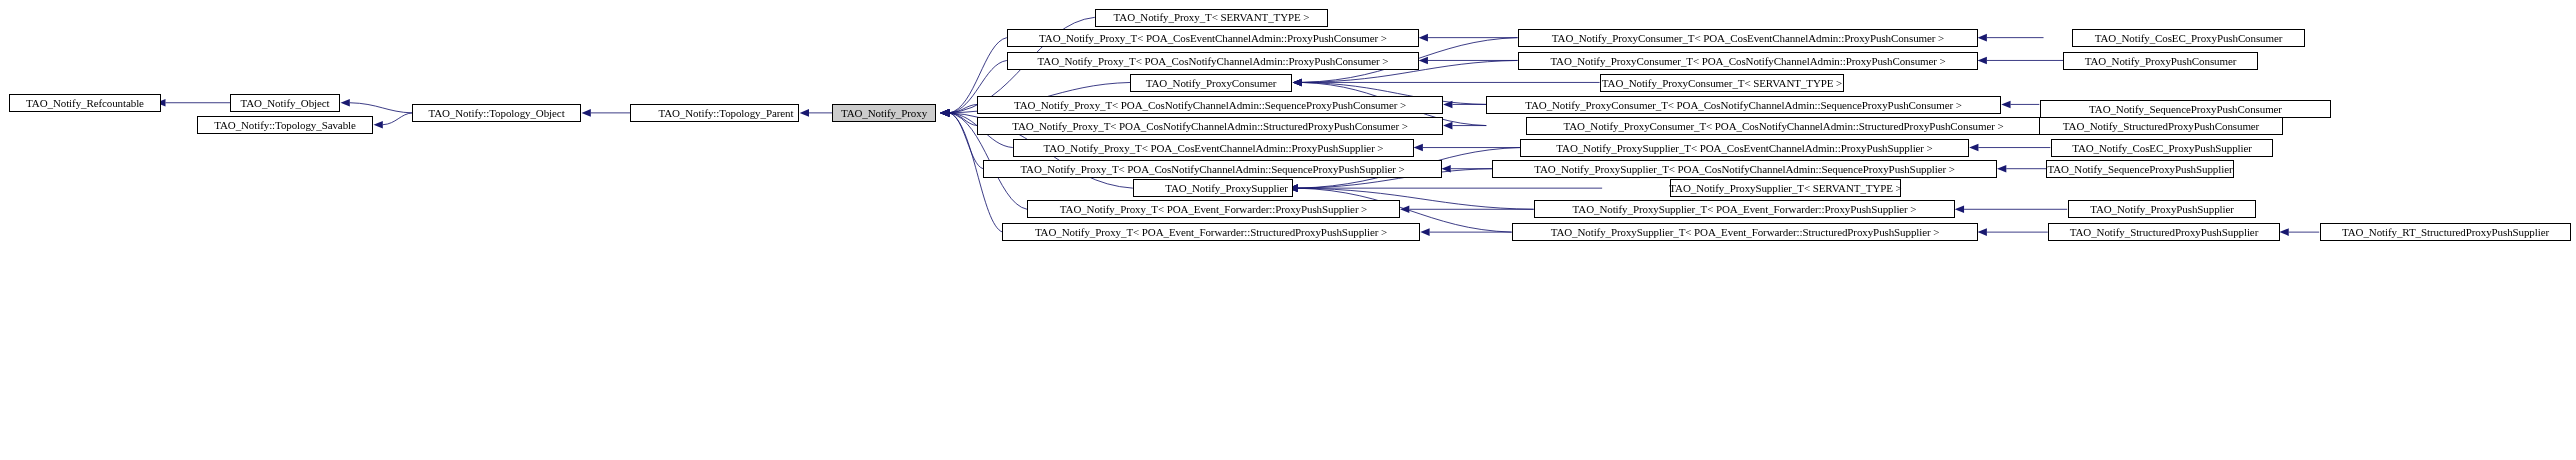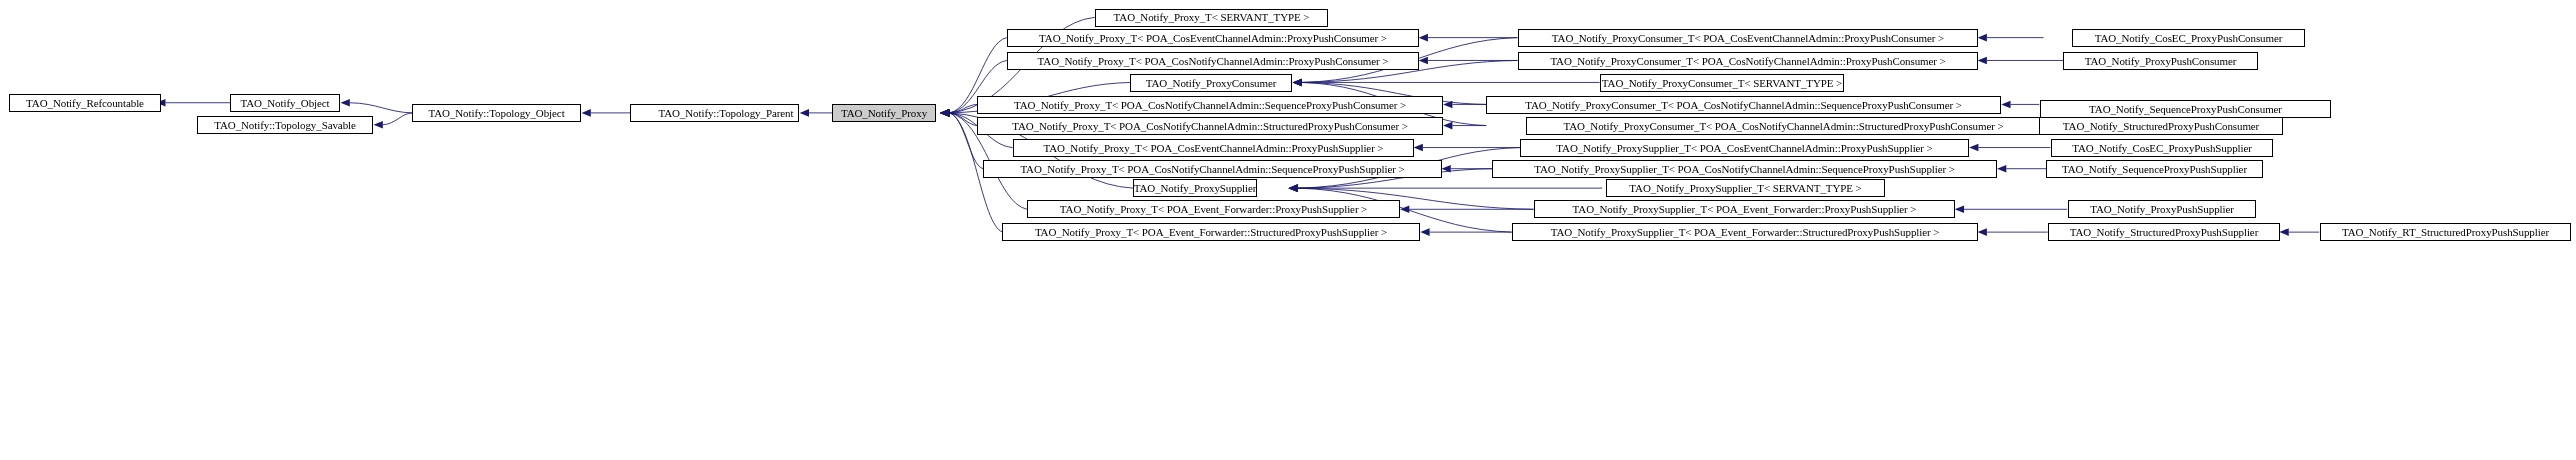--- a/index.html
+++ b/index.html
@@ -260,21 +260,21 @@
       </div>
       <div class="node" style="left: 977px; top: 117px; width: 466px;">
         <span>TAO_Notify_Proxy_T&lt; POA_CosNotifyChannelAdmin::StructuredProxyPushConsumer &gt;</span>
       </div>
       <div class="node" style="left: 1013px; top: 139px; width: 401px;">
         <span>TAO_Notify_Proxy_T&lt; POA_CosEventChannelAdmin::ProxyPushSupplier &gt;</span>
       </div>
       <div class="node" style="left: 983px; top: 160px; width: 459px;">
         <span>TAO_Notify_Proxy_T&lt; POA_CosNotifyChannelAdmin::SequenceProxyPushSupplier &gt;</span>
       </div>
-      <div class="node" style="left: 1133px; top: 179px; width: 124px;">
+      <div class="node" style="left: 1133px; top: 179px; width: 160px; justify-content: flex-end;">
         <span>TAO_Notify_ProxySupplier</span>
       </div>
       <div class="node" style="left: 1027px; top: 200px; width: 373px;">
         <span>TAO_Notify_Proxy_T&lt; POA_Event_Forwarder::ProxyPushSupplier &gt;</span>
       </div>
       <div class="node" style="left: 1002px; top: 223px; width: 418px;">
         <span>TAO_Notify_Proxy_T&lt; POA_Event_Forwarder::StructuredProxyPushSupplier &gt;</span>
       </div>
       <div class="node" style="left: 1518px; top: 29px; width: 460px;">
         <span>TAO_Notify_ProxyConsumer_T&lt; POA_CosEventChannelAdmin::ProxyPushConsumer &gt;</span>
@@ -290,21 +290,21 @@
       </div>
       <div class="node" style="left: 1486px; top: 117px; width: 515px; margin-left: 40px;">
         <span>TAO_Notify_ProxyConsumer_T&lt; POA_CosNotifyChannelAdmin::StructuredProxyPushConsumer &gt;</span>
       </div>
       <div class="node" style="left: 1520px; top: 139px; width: 449px;">
         <span>TAO_Notify_ProxySupplier_T&lt; POA_CosEventChannelAdmin::ProxyPushSupplier &gt;</span>
       </div>
       <div class="node" style="left: 1492px; top: 160px; width: 505px;">
         <span>TAO_Notify_ProxySupplier_T&lt; POA_CosNotifyChannelAdmin::SequenceProxyPushSupplier &gt;</span>
       </div>
-      <div class="node" style="left: 1606px; top: 179px; width: 279px;">
+      <div class="node" style="left: 1670px; top: 179px; width: 231px;">
         <span>TAO_Notify_ProxySupplier_T&lt; SERVANT_TYPE &gt;</span>
       </div>
       <div class="node" style="left: 1534px; top: 200px; width: 421px;">
         <span>TAO_Notify_ProxySupplier_T&lt; POA_Event_Forwarder::ProxyPushSupplier &gt;</span>
       </div>
       <div class="node" style="left: 1512px; top: 223px; width: 466px;">
         <span>TAO_Notify_ProxySupplier_T&lt; POA_Event_Forwarder::StructuredProxyPushSupplier &gt;</span>
       </div>
       <div class="node" style="left: 2044px; top: 29px; width: 233px; margin-left: 28px;">
         <span>TAO_Notify_CosEC_ProxyPushConsumer</span>
@@ -314,21 +314,21 @@
       </div>
       <div class="node" style="left: 2040px; top: 100px; width: 291px;">
         <span>TAO_Notify_SequenceProxyPushConsumer</span>
       </div>
       <div class="node" style="left: 2039px; top: 117px; width: 244px;">
         <span>TAO_Notify_StructuredProxyPushConsumer</span>
       </div>
       <div class="node" style="left: 2051px; top: 139px; width: 222px;">
         <span>TAO_Notify_CosEC_ProxyPushSupplier</span>
       </div>
-      <div class="node" style="left: 2046px; top: 160px; width: 217px;">
+      <div class="node" style="left: 2046px; top: 160px; width: 188px;">
         <span>TAO_Notify_SequenceProxyPushSupplier</span>
       </div>
       <div class="node" style="left: 2068px; top: 200px; width: 188px;">
         <span>TAO_Notify_ProxyPushSupplier</span>
       </div>
       <div class="node" style="left: 2048px; top: 223px; width: 232px;">
         <span>TAO_Notify_StructuredProxyPushSupplier</span>
       </div>
       <div class="node" style="left: 2320px; top: 223px; width: 251px;">
         <span>TAO_Notify_RT_StructuredProxyPushSupplier</span>

